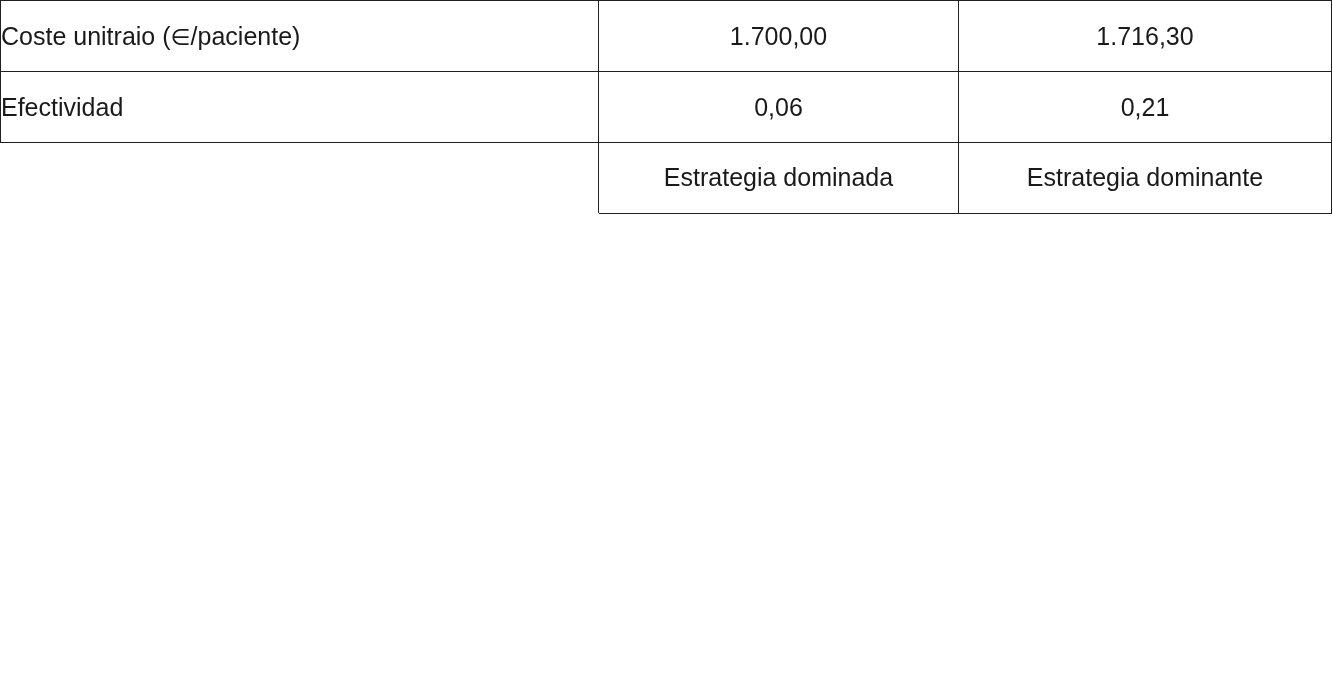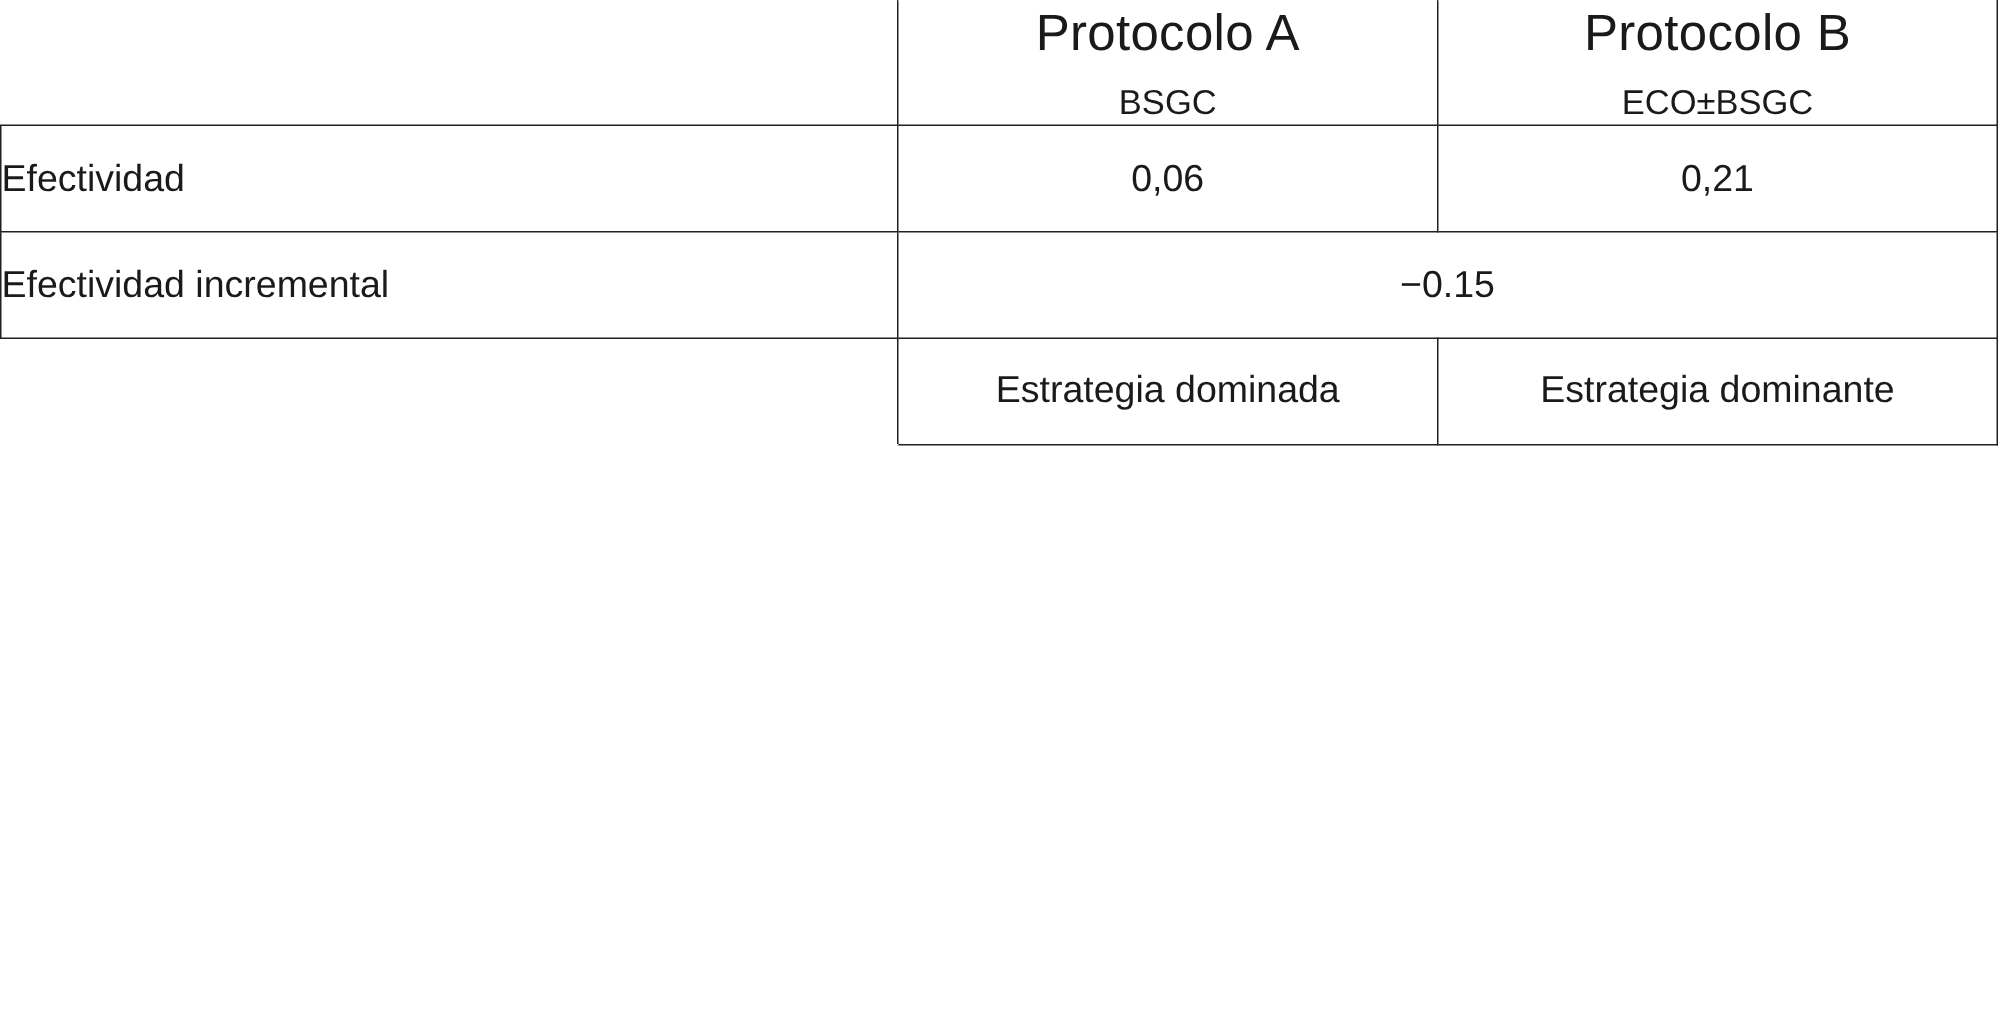--- a/index.html
+++ b/index.html
@@ -94,45 +94,35 @@
 <body>
 
 <div class="page">
   <table class="cea-table">
     <colgroup>
       <col class="c-label">
       <col class="c-a">
       <col class="c-b">
     </colgroup>
     <tbody>
+
       <tr>
-        <td class="hdr-blank"></td>
-        <td class="hdr-cell hdr-a">
-          <span class="title">Protocolo A</span>
-          <span class="sub">BSGC</span>
-        </td>
-        <td class="hdr-cell hdr-b">
-          <span class="title">Protocolo B</span>
-          <span class="sub">ECO±BSGC</span>
-        </td>
+        <td class="row-label"><span>Coste unitraio (</span><span class="euro">∈</span><span>/paciente)</span></td>
+        <td class="row-value">1.700,00</td>
+        <td class="row-value">1.716,30</td>
       </tr>
-
 
       <tr>
         <td class="row-label">Efectividad</td>
         <td class="row-value">0,06</td>
         <td class="row-value">0,21</td>
       </tr>
 
 
 
-      <tr>
-        <td class="row-label">Efectividad incremental</td>
-        <td class="row-value span-both" colspan="2">−0.15</td>
-      </tr>
 
 
       <tr class="last-row">
         <td class="row-label"></td>
         <td class="row-value nowrap">Estrategia dominada</td>
         <td class="row-value nowrap">Estrategia dominante</td>
       </tr>
     </tbody>
   </table>
 </div>

